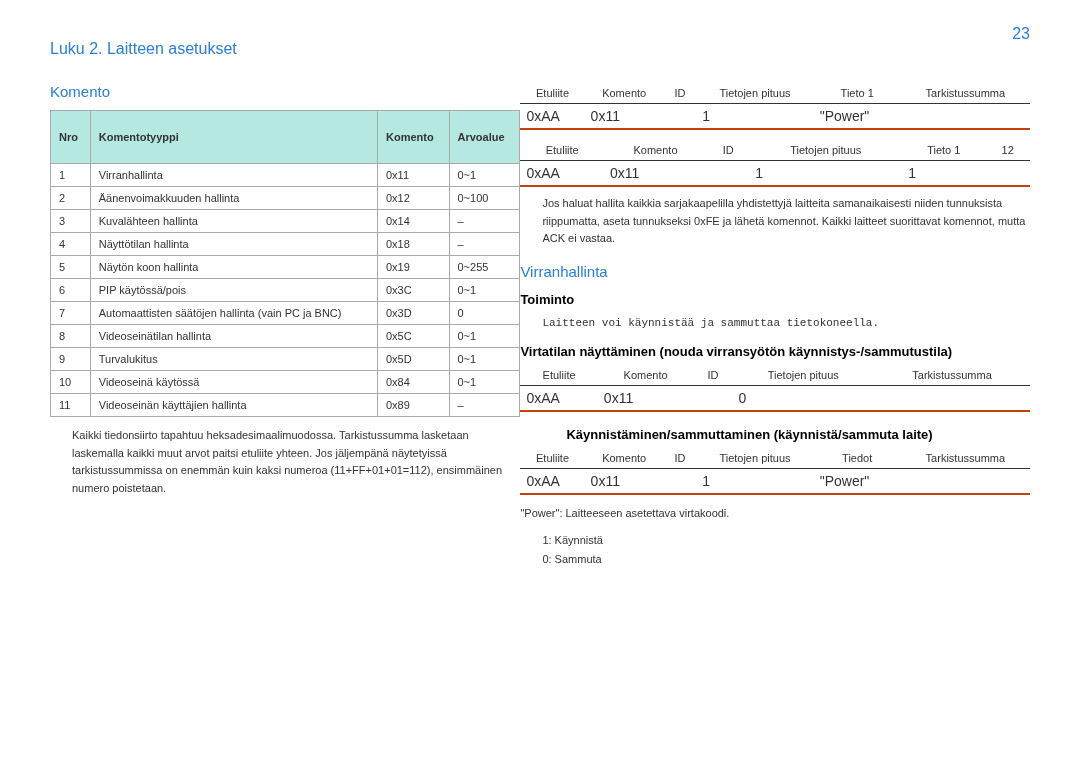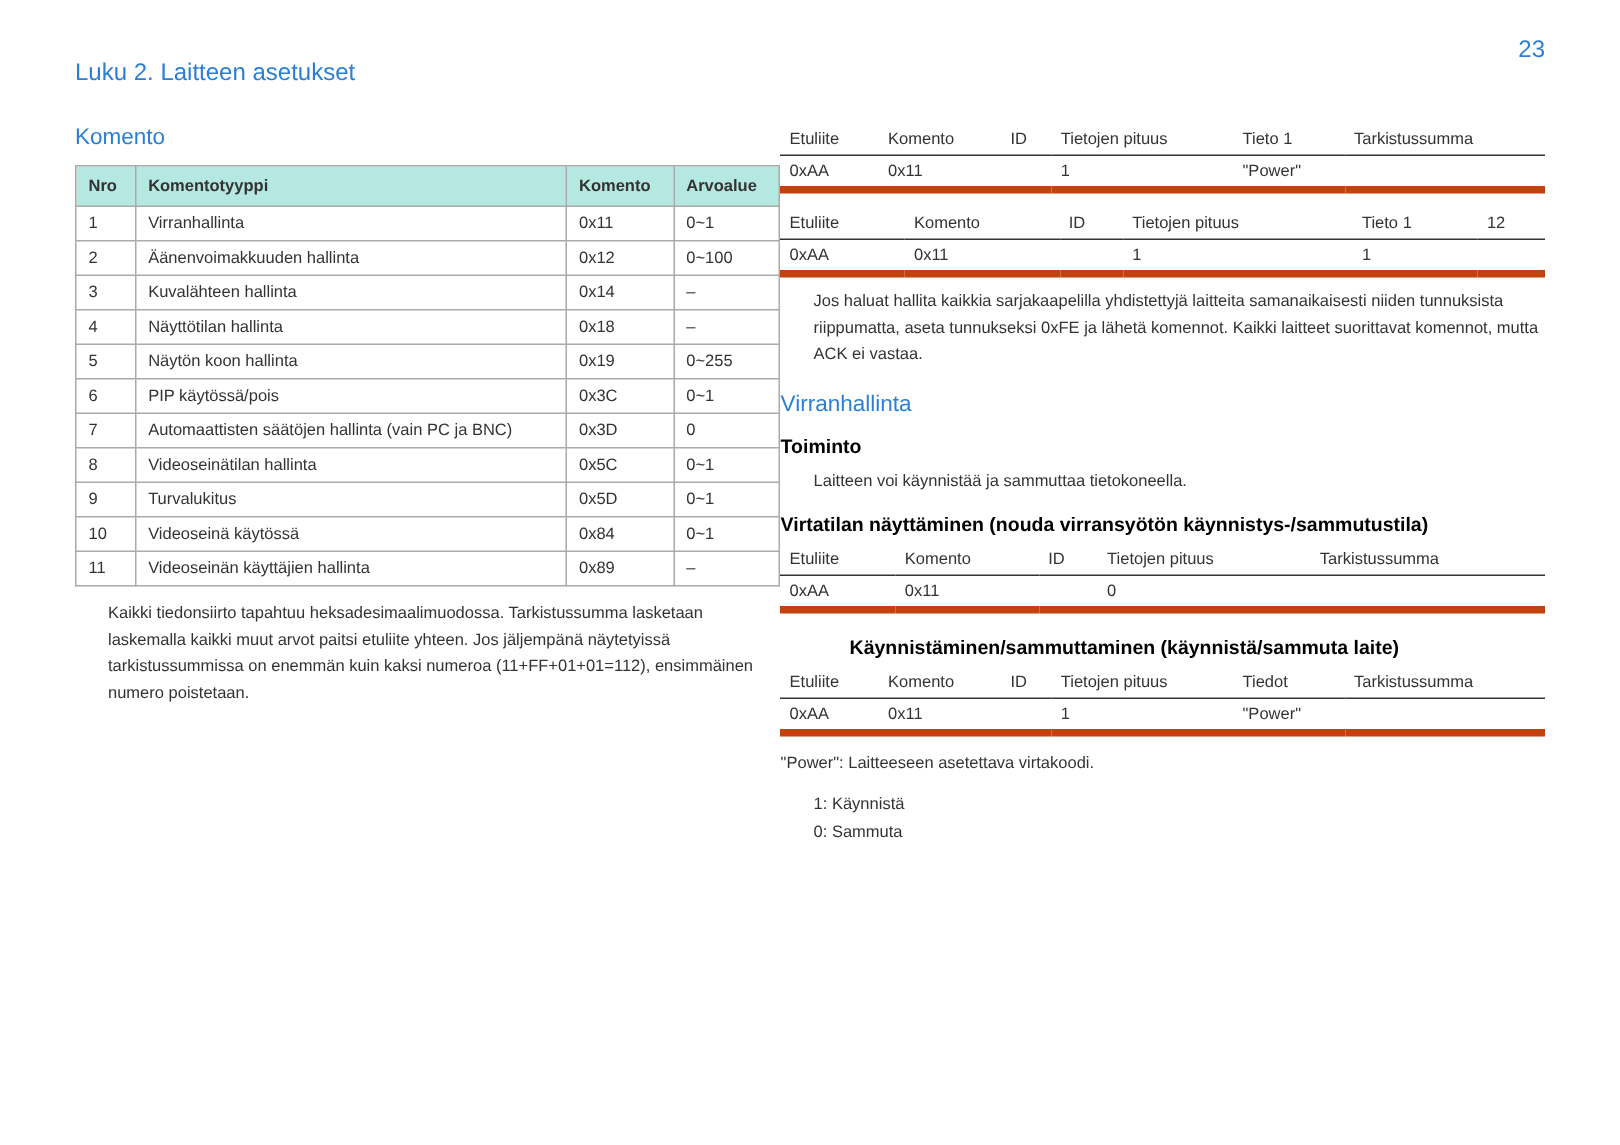--- a/index.html
+++ b/index.html
@@ -42,44 +42,44 @@
     margin: 12px 0 6px 0;
   }
   table {
     width: 100%;
     border-collapse: collapse;
     font-size: 11px;
   }
   .command-table th {
     background: #b5e8e0;
     text-align: left;
-    padding: 7px 8px;
+    padding: 20px 8px;
     font-weight: bold;
     border: 1px solid #aaa;
   }
   .command-table td {
     padding: 5px 8px;
     border-left: 1px solid #aaa;
     border-right: 1px solid #aaa;
     border-bottom: 1px solid #aaa;
   }
   .packet-table {
     margin-bottom: 4px;
   }
   .packet-table th {
-    text-align: left;
+    text-align: center;
     font-weight: normal;
     padding: 4px 6px;
     border-bottom: 1px solid #333;
     font-size: 11px;
   }
   .packet-table td {
     padding: 4px 6px;
-    border-bottom: 5px solid #c2410c;
-    font-size: 11px;
+    border-bottom: 2px solid #c2410c;
+    font-size: 14px;
   }
   .para {
     font-size: 11px;
     line-height: 1.6;
     margin: 10px 0 0 22px;
   }
   .para-inline {
     font-size: 11px;
     line-height: 1.6;
     margin: 8px 0;
@@ -223,21 +223,21 @@
         <td></td>
       </tr>
     </tbody>
       </table>
 
     <p class="para-inline" style="margin-left:22px;">Jos haluat hallita kaikkia sarjakaapelilla yhdistettyjä laitteita samanaikaisesti niiden tunnuksista riippumatta, aseta tunnukseksi 0xFE ja lähetä komennot. Kaikki laitteet suorittavat komennot, mutta ACK ei vastaa.</p>
 
     <div class="section-title" style="margin-top:15px;">Virranhallinta</div>
 
     <div class="subsection-title">Toiminto</div>
-    <p class="para-inline" style="margin-left:22px;">Laitteen voi käynnistää ja sammuttaa tietokoneella.</p>
+    <p class="para-inline" style="margin-left:22px;font-family:Liberation Mono, monospace;">Laitteen voi käynnistää ja sammuttaa tietokoneella.</p>
 
     <div class="subsection-title">Virtatilan näyttäminen (nouda virransyötön käynnistys-/sammutustila)</div>
     <table class="packet-table">
       <tbody>
           <tr>
         <th>Etuliite</th>
         <th>Komento</th>
         <th>ID</th>
         <th>Tietojen pituus</th>
         <th>Tarkistussumma</th>

